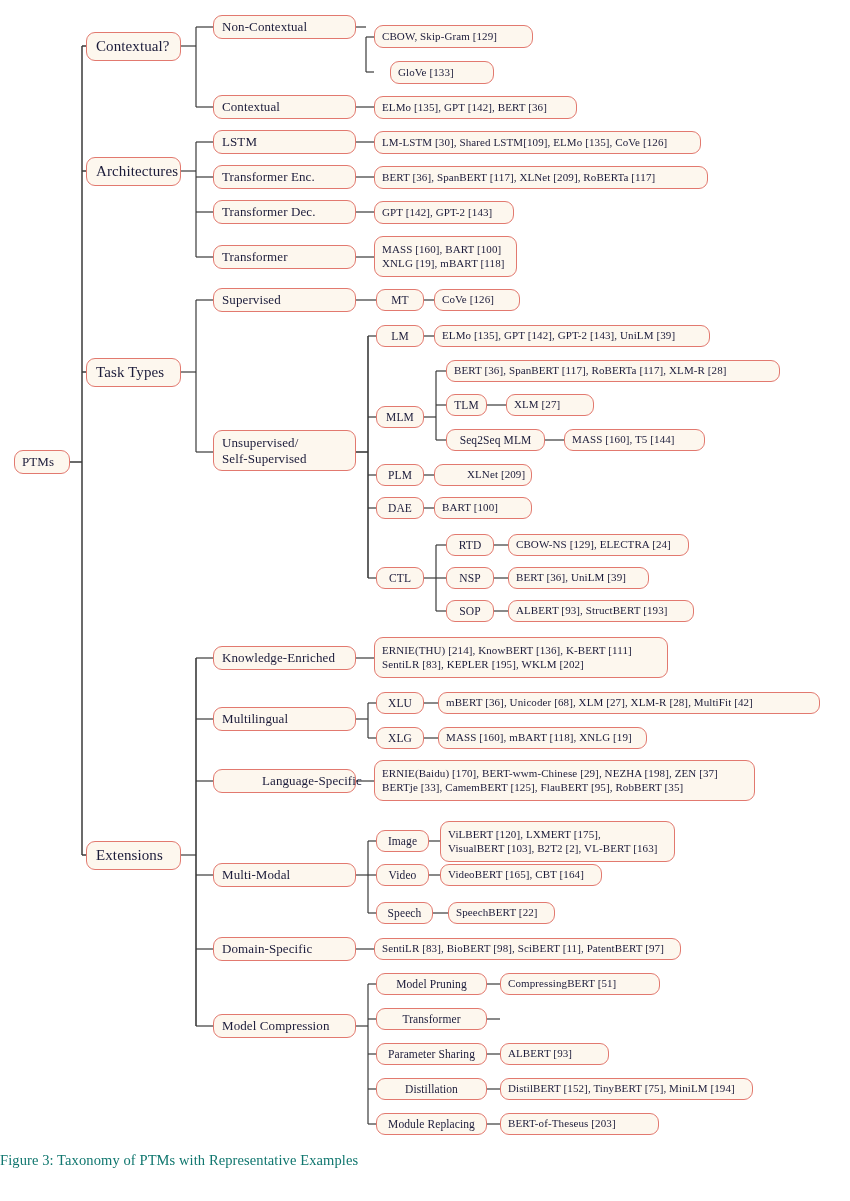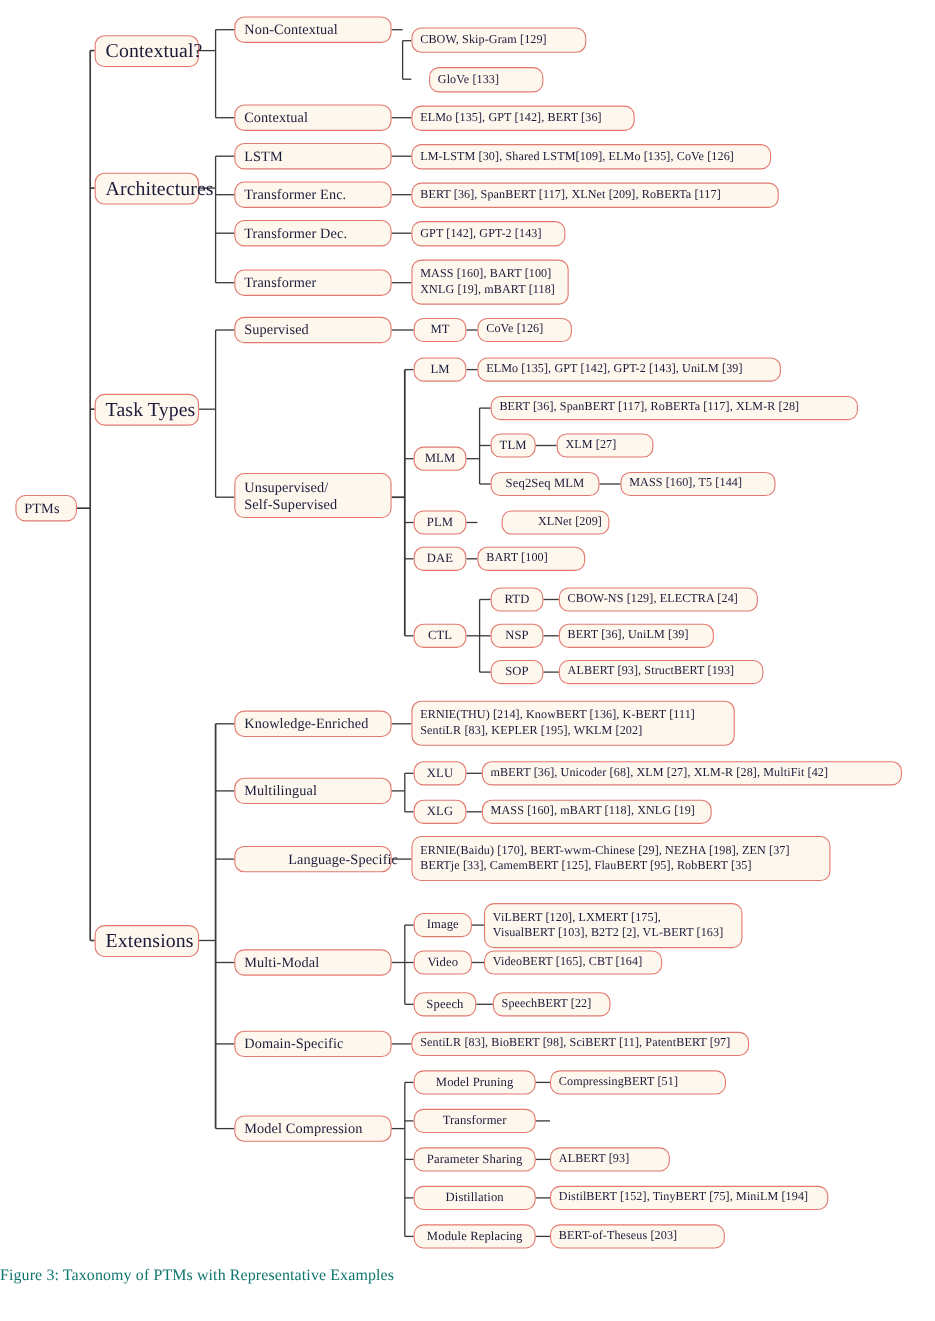--- a/index.html
+++ b/index.html
@@ -22,21 +22,21 @@
     display:flex;
     flex-direction:column;
     justify-content:center;
     padding:0 6px;
     line-height:1.22;
     white-space:nowrap;
     letter-spacing:.1px;
   }
   .node .ln{display:block;}
   .root{font-size:13px;padding:0 7px;}
-  .lvl2{font-size:18px;padding:0 9px;}
+  .lvl2{font-size:15px;padding:0 9px;}
   .lvl3{font-size:13px;padding:0 8px;}
   .lvl4{font-size:11.5px;padding:0 6px;text-align:center;align-items:center;}
   .leaf{font-size:11px;padding:0 7px;}
   .cap{
     position:absolute;left:0;top:1152px;width:850px;text-align:left;
     font-size:14.5px;color:#0f766e;letter-spacing:.1px;
   }
 </style>
 </head>
 <body>
@@ -265,21 +265,21 @@
   <div class="node lvl4" style="left:446px;top:429px;width:99px;height:22px;">
     <span class="ln">Seq2Seq MLM</span>
   </div>
   <div class="node leaf" style="left:564px;top:429px;width:141px;height:22px;">
     <span class="ln">MASS [160], T5 [144]</span>
   </div>
 
   <div class="node lvl4" style="left:376px;top:464px;width:48px;height:22px;">
     <span class="ln">PLM</span>
   </div>
-  <div class="node leaf" style="left:456px;top:464px;width:98px;height:22px;padding-left:32px;">
+  <div class="node leaf" style="left:434px;top:464px;width:98px;height:22px;padding-left:32px;">
     <span class="ln">XLNet [209]</span>
   </div>
   <div class="node lvl4" style="left:376px;top:497px;width:48px;height:22px;">
     <span class="ln">DAE</span>
   </div>
   <div class="node leaf" style="left:434px;top:497px;width:98px;height:22px;">
     <span class="ln">BART [100]</span>
   </div>
 
   <div class="node lvl4" style="left:376px;top:567px;width:48px;height:22px;">

